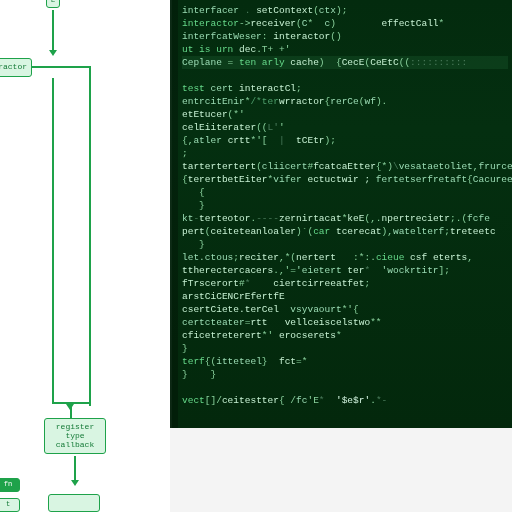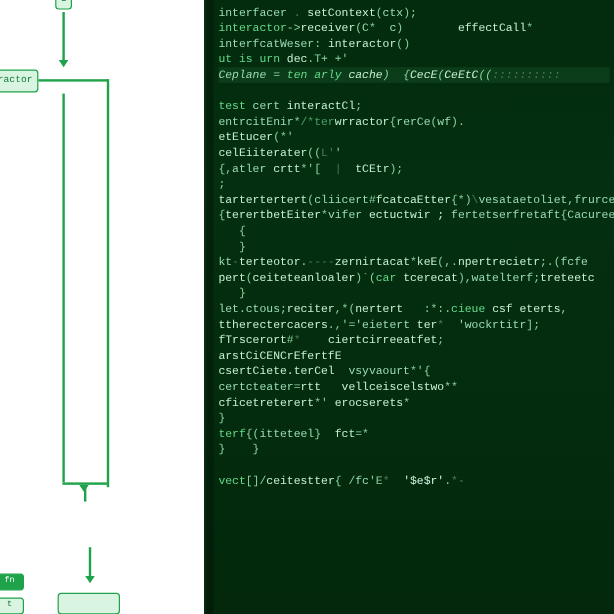--- a/index.html
+++ b/index.html
@@ -34,21 +34,21 @@
     position: absolute;
     width: 0; height: 0;
     border-left: 4px solid transparent;
     border-right: 4px solid transparent;
     border-top: 6px solid #1ea24a;
   }
 
   
   .code-pane {
     flex: 1;
-    height: 512px;
+    height: 428px;
     background: linear-gradient(180deg, #032b0e 0%, #042f10 30%, #03280c 100%);
     position: relative;
     overflow: hidden;
   }
   .code-pane::before {
     content: '';
     position: absolute;
     left: 0; top: 0; bottom: 0; width: 2px;
     background: rgba(255,255,255,0.06);
   }
@@ -65,21 +65,21 @@
     white-space: pre;
     color: #cfeee0;
   }
   .tok-kw { color: #66d98a; }
   .tok-fn { color: #c6f0d2; }
   .tok-id { color: #9bdcb4; }
   .tok-punc { color: #8ad19d; }
   .tok-comment { color: #4f9e6b; }
   .tok-lit { color: #d5f6e2; }
   .tok-dim { color: #4a7a5b; }
-  .highlight-line { background: rgba(120, 255, 160, 0.08); font-style: italic; }
+  .highlight-line { background: rgba(120, 255, 160, 0.08); }
 </style>
 </head>
 <body>
 
 <div class="flowchart-pane">
 
   <div class="node tiny" style="left:46px; top:-6px; width:14px;">
     <span>E</span>
   </div>
 
@@ -92,20 +92,25 @@
 
   <div class="connector" style="left:32px; top:66px; width:58px; height:1.5px;"></div>
   <div class="connector" style="left:89px; top:66px; width:1.5px; height:340px;"></div>
 
   <div class="connector" style="left:52px; top:78px; width:1.5px; height:324px;"></div>
 
   <div class="connector" style="left:52px; top:402px; width:38px; height:1.5px;"></div>
   <div class="arrowhead" style="left:66px; top:404px;"></div>
   <div class="connector" style="left:70px; top:404px; width:1.5px; height:14px;"></div>
 
+  <div class="node" style="left:44px; top:418px; width:62px;">
+    <span>register</span><br>
+    <span>type</span><br>
+    <span>callback</span>
+  </div>
 
   <div class="connector" style="left:74px; top:456px; width:1.5px; height:26px;"></div>
   <div class="arrowhead" style="left:70.5px; top:480px;"></div>
 
   <div class="node tiny" style="left:-4px; top:478px; width:24px; background:#1ea24a; color:#fff;">
     <span>fn</span>
   </div>
   <div class="node tiny" style="left:-4px; top:498px; width:24px;">
     <span>t</span>
   </div>

